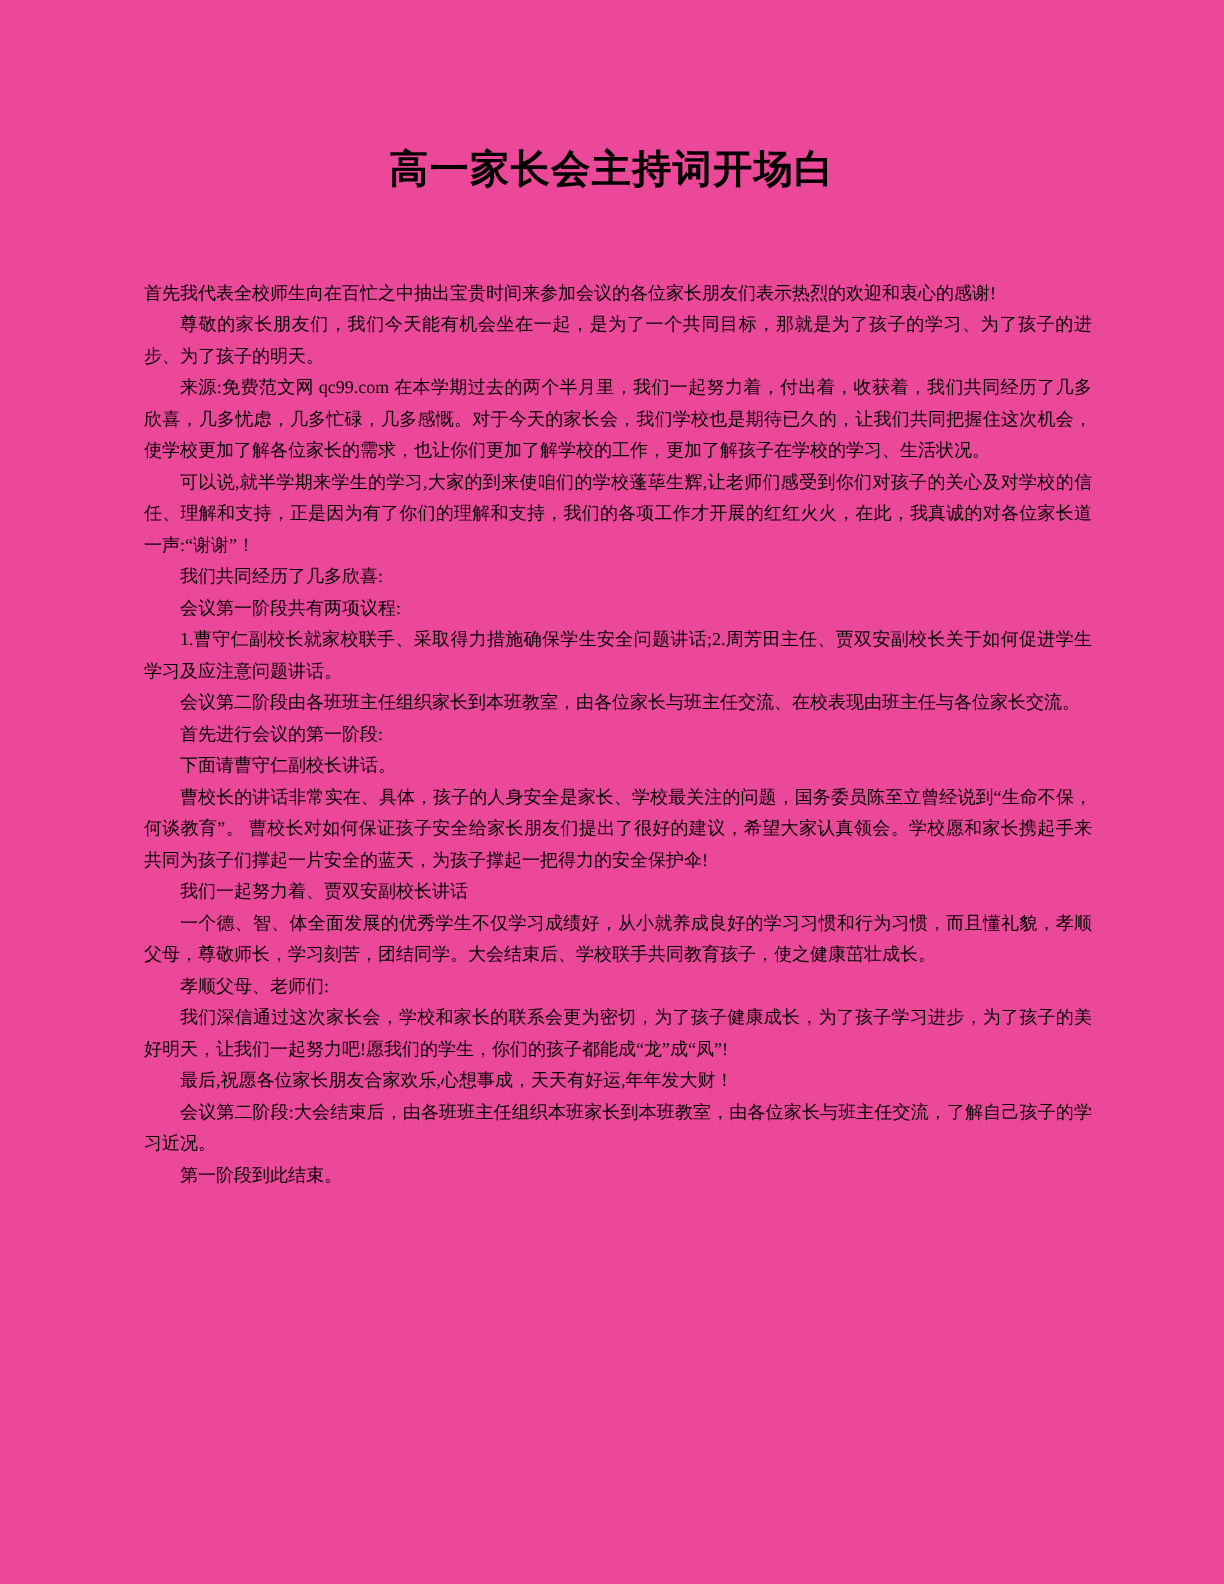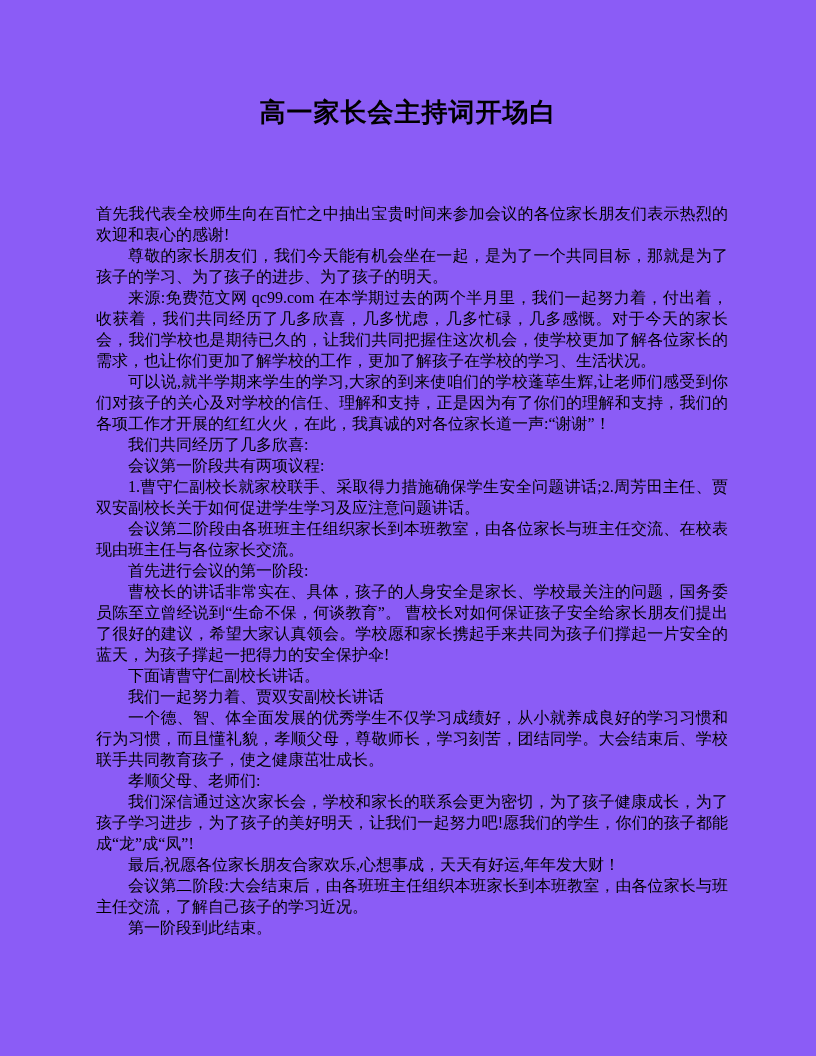--- a/index.html
+++ b/index.html
@@ -2,38 +2,38 @@
 <html><head>
 <meta charset="utf-8">
 <style>
   * { margin: 0; padding: 0; box-sizing: border-box; }
   html, body { background: #ffffff; }
   .page {
     position: relative;
     width: 816px;
     height: 1056px;
     margin: 0 auto;
-    background: #8b5cf6;
+    background: #ec4899;
     overflow: hidden;
     font-family: "Liberation Serif", "DejaVu Serif", serif;
     color: #000000;
   }
   .doc-title {
     margin-top: 97px;
     text-align: center;
     font-size: 26px;
     line-height: 32px;
     font-weight: bold;
     letter-spacing: 1px;
     color: #000000;
   }
   .doc-body {
-    margin: 74px 88px 0 96px;
+    margin: 56px 88px 0 96px;
     width: 632px;
-    font-size: 16px;
+    font-size: 12px;
     line-height: 21px;
     text-align: justify;
     color: #000000;
   }
   .doc-body p {
     text-indent: 2em;
     margin: 0;
   }
   .doc-body p.flush {
     text-indent: 0;
@@ -47,22 +47,22 @@
   <div class="doc-body">
     <p class="flush">首先我代表全校师生向在百忙之中抽出宝贵时间来参加会议的各位家长朋友们表示热烈的欢迎和衷心的感谢!</p>
     <p>尊敬的家长朋友们，我们今天能有机会坐在一起，是为了一个共同目标，那就是为了孩子的学习、为了孩子的进步、为了孩子的明天。</p>
     <p>来源:免费范文网 qc99.com 在本学期过去的两个半月里，我们一起努力着，付出着，收获着，我们共同经历了几多欣喜，几多忧虑，几多忙碌，几多感慨。对于今天的家长会，我们学校也是期待已久的，让我们共同把握住这次机会，使学校更加了解各位家长的需求，也让你们更加了解学校的工作，更加了解孩子在学校的学习、生活状况。</p>
     <p>可以说,就半学期来学生的学习,大家的到来使咱们的学校蓬荜生辉,让老师们感受到你们对孩子的关心及对学校的信任、理解和支持，正是因为有了你们的理解和支持，我们的各项工作才开展的红红火火，在此，我真诚的对各位家长道一声:“谢谢”！</p>
     <p>我们共同经历了几多欣喜:</p>
     <p>会议第一阶段共有两项议程:</p>
     <p>1.曹守仁副校长就家校联手、采取得力措施确保学生安全问题讲话;2.周芳田主任、贾双安副校长关于如何促进学生学习及应注意问题讲话。</p>
     <p>会议第二阶段由各班班主任组织家长到本班教室，由各位家长与班主任交流、在校表现由班主任与各位家长交流。</p>
     <p>首先进行会议的第一阶段:</p>
+    <p>下面请曹守仁副校长讲话。</p>
     <p>曹校长的讲话非常实在、具体，孩子的人身安全是家长、学校最关注的问题，国务委员陈至立曾经说到“生命不保，何谈教育”。 曹校长对如何保证孩子安全给家长朋友们提出了很好的建议，希望大家认真领会。学校愿和家长携起手来共同为孩子们撑起一片安全的蓝天，为孩子撑起一把得力的安全保护伞!</p>
-    <p>下面请曹守仁副校长讲话。</p>
     <p>我们一起努力着、贾双安副校长讲话</p>
     <p>一个德、智、体全面发展的优秀学生不仅学习成绩好，从小就养成良好的学习习惯和行为习惯，而且懂礼貌，孝顺父母，尊敬师长，学习刻苦，团结同学。大会结束后、学校联手共同教育孩子，使之健康茁壮成长。</p>
     <p>孝顺父母、老师们:</p>
     <p>我们深信通过这次家长会，学校和家长的联系会更为密切，为了孩子健康成长，为了孩子学习进步，为了孩子的美好明天，让我们一起努力吧!愿我们的学生，你们的孩子都能成“龙”成“凤”!</p>
     <p>最后,祝愿各位家长朋友合家欢乐,心想事成，天天有好运,年年发大财！</p>
     <p>会议第二阶段:大会结束后，由各班班主任组织本班家长到本班教室，由各位家长与班主任交流，了解自己孩子的学习近况。</p>
     <p>第一阶段到此结束。</p>
   </div>
 </div>
 

